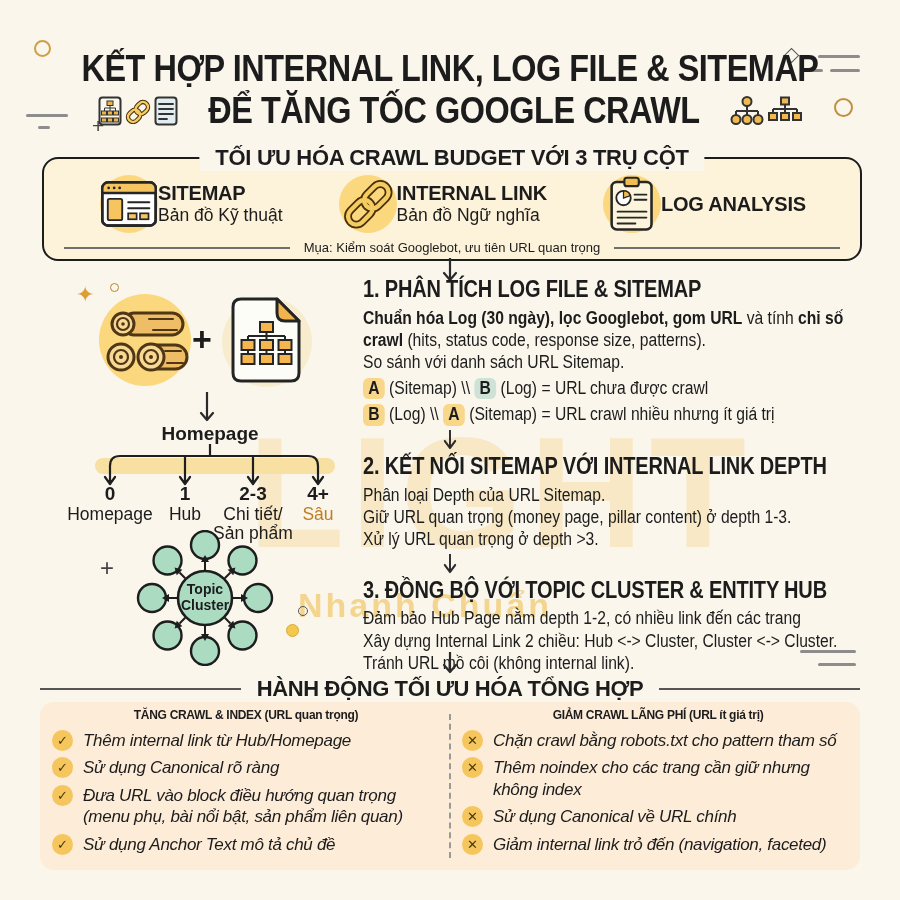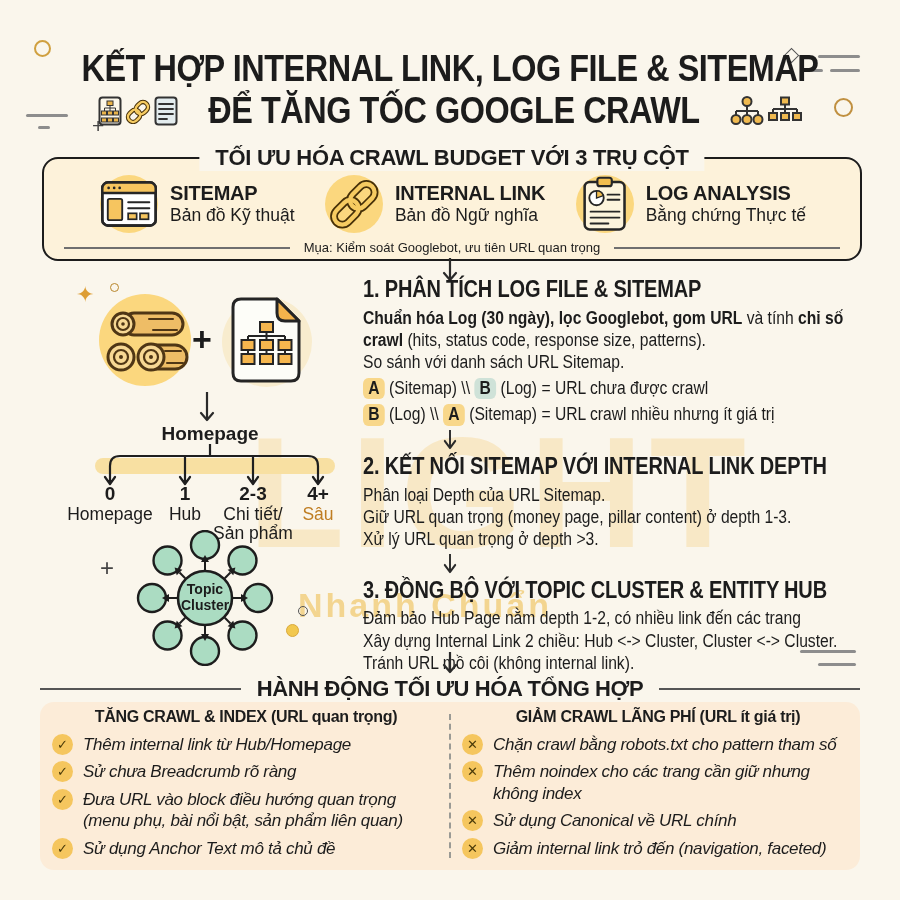--- a/index.html
+++ b/index.html
@@ -17,21 +17,21 @@
   .title2row{position:absolute;left:0;top:90px;width:900px;display:flex;justify-content:center;
     align-items:center;gap:3px;z-index:2;}
   .title2{font-size:36px;font-weight:800;letter-spacing:-.5px;transform:scaleX(.9);white-space:nowrap;}
   .ticon{flex:none;display:block;}
   
   .pbox{position:absolute;left:42px;top:157px;width:816px;height:100px;border:2.5px solid #1c1c1c;
     border-radius:16px;background:#fdf2da;z-index:2;}
   .pbox-title{position:absolute;left:50%;top:-14px;transform:translateX(-50%);background:#faf6ec;
     padding:0 16px;font-size:22px;font-weight:800;white-space:nowrap;letter-spacing:-.3px;}
   .prow{display:flex;justify-content:space-between;padding:16px 54px 0 56px;}
-  .pitem{display:flex;align-items:center;gap:12px;}
+  .pitem{display:flex;align-items:center;}
   .pcircle{width:58px;height:58px;border-radius:50%;background:#fbd77e;display:flex;
     align-items:center;justify-content:center;flex:none;}
   .pname{font-size:20px;font-weight:800;line-height:1.15;letter-spacing:-.2px;}
   .pdesc{font-size:17.5px;line-height:1.2;}
   .goalrow{display:flex;align-items:center;gap:14px;padding:7px 20px 0 20px;}
   .goalrow .gline{flex:1;height:2px;background:#6f6f6f;}
   .goal{font-size:13px;white-space:nowrap;}
   
   .circ{border-radius:50%;position:absolute;}
   .plusbig{position:absolute;left:192px;top:320px;font-size:34px;font-weight:700;z-index:2;}
@@ -60,21 +60,21 @@
   .act-header{position:absolute;left:40px;top:676px;width:820px;display:flex;align-items:center;
     gap:16px;z-index:2;}
   .act-header .hline{flex:1;height:2px;background:#555;}
   .act-title{font-size:22px;font-weight:800;white-space:nowrap;letter-spacing:-.4px;}
   .panel{position:absolute;left:40px;top:702px;width:820px;height:168px;border-radius:14px;
     background:#fcecd8;z-index:1;}
   .divider{position:absolute;left:449px;top:714px;height:144px;border-left:2px dashed #9a9a95;z-index:2;}
   .col{position:absolute;top:708px;z-index:2;}
   .col-l{left:52px;width:388px;}
   .col-r{left:462px;width:392px;}
-  .col-title{text-align:center;font-size:16px;font-weight:800;letter-spacing:-.3px;margin-bottom:8px;}
+  .col-title{text-align:center;font-size:12px;font-weight:800;letter-spacing:-.3px;margin-bottom:8px;}
   .item{display:flex;gap:10px;margin-bottom:6px;align-items:flex-start;}
   .item .txt{font-size:17px;line-height:1.26;letter-spacing:-.3px;font-style:italic;}
   .bullet{width:21px;height:21px;border-radius:50%;background:#f5c65e;color:#4a3a08;flex:none;
     display:flex;align-items:center;justify-content:center;font-size:13px;font-weight:800;margin-top:0;}
   
   .ring{border-radius:50%;position:absolute;z-index:1;}
   .dline{position:absolute;height:2.5px;background:#8d8d8d;border-radius:2px;z-index:1;}
   .diamond{position:absolute;width:9px;height:9px;border:1.8px solid #555;transform:rotate(45deg);z-index:1;}
   .plus-deco{position:absolute;font-size:21px;color:#444;z-index:1;}
   .sparkle{position:absolute;font-size:22px;color:#dd9e35;z-index:1;}
@@ -197,21 +197,20 @@
           <svg width="46" height="56" viewBox="0 0 54 66">
             <rect x="3" y="7" width="47" height="56" rx="6" fill="#fdf4dc" stroke="#262626" stroke-width="3"></rect>
             <rect x="18" y="2" width="17" height="10" rx="3" fill="#f1bd4e" stroke="#262626" stroke-width="2.5"></rect>
             <circle cx="17" cy="26" r="8.5" fill="#fff" stroke="#262626" stroke-width="2.2"></circle>
             <path d="M17,26 L17,17.5 A8.5,8.5 0 0 1 25,23 Z" fill="#f1bd4e" stroke="#262626" stroke-width="1.5"></path>
             <path d="M30,22 H44 M30,28 H44 M10,42 H44 M10,49 H44 M10,56 H31" stroke="#262626" stroke-width="2.2" stroke-linecap="round"></path>
           </svg>
         </div>
         <div>
           <div class="pname">LOG ANALYSIS</div>
-          <div class="pdesc">Bằng chứng Thực tế</div>
         </div>
       </div>
     </div>
     <div class="goalrow">
       <div class="gline"></div>
       <div class="goal">Mụa: Kiểm soát Googlebot, ưu tiên URL quan trọng</div>
       <div class="gline"></div>
     </div>
   </div>
 
@@ -371,21 +370,21 @@
   <div class="divider"></div>
 
   <div class="col col-l">
     <div class="col-title">TĂNG CRAWL &amp; INDEX (URL quan trọng)</div>
     <div class="item">
       <span class="bullet">✓</span>
       <span class="txt">Thêm internal link từ Hub/Homepage</span>
     </div>
     <div class="item">
       <span class="bullet">✓</span>
-      <span class="txt">Sử chưa Breadcrumb rõ ràng</span>
+      <span class="txt">Sử dụng Canonical rõ ràng</span>
     </div>
     <div class="item">
       <span class="bullet">✓</span>
       <span class="txt">Đưa URL vào block điều hướng quan trọng (menu phụ, bài nổi bật, sản phẩm liên quan)</span>
     </div>
     <div class="item">
       <span class="bullet">✓</span>
       <span class="txt">Sử dụng Anchor Text mô tả chủ đề</span>
     </div>
   </div>

